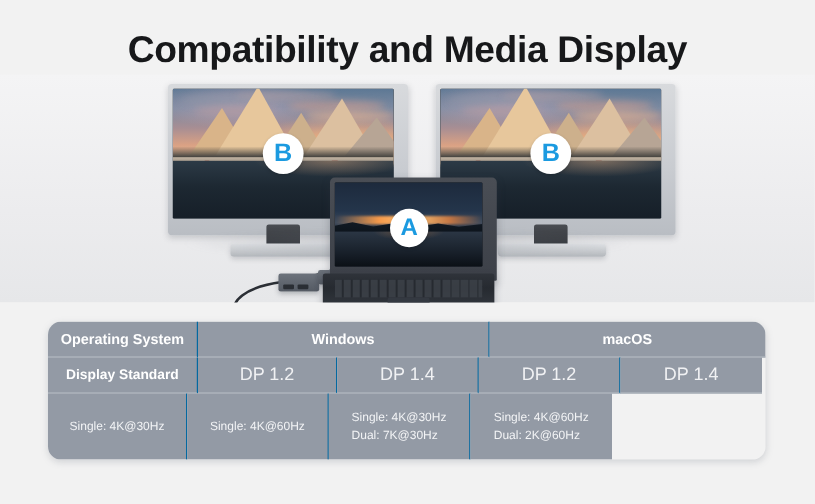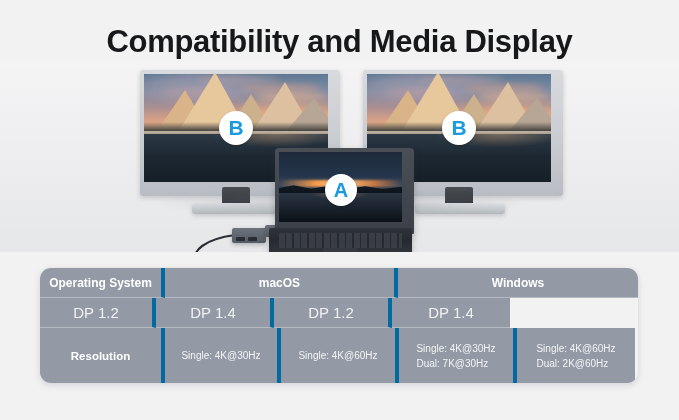--- a/index.html
+++ b/index.html
@@ -151,21 +151,21 @@
     border-radius:11px;overflow:hidden;
     box-shadow:0 2px 6px rgba(120,126,138,.28);
   }
   .trow{display:flex;}
   .tcell{
     background:#939aa5;
     color:#ffffff;
     display:flex;align-items:center;justify-content:center;
     text-align:center;
     box-sizing:border-box;
-    border-right:4px solid #0369a1;
+    border-right:1px solid #0369a1;
     border-bottom:1px solid #b4b9c2;
   }
   .tcell:last-child{border-right:none;}
   .trow:last-child .tcell{border-bottom:none;}
   .col-label{width:125px;flex:0 0 125px;font-size:11.5px;font-weight:bold;}
   .col-d{width:118px;flex:0 0 118px;}
   .col-d-first{width:116px;flex:0 0 116px;}
   .col-span2{flex:1 1 auto;font-size:13px;font-weight:bold;}
   .row-head .tcell{height:30px;font-size:12px;}
   .row-std .tcell{height:30px;}
@@ -294,33 +294,33 @@
         <div class="kbd-pad"></div>
       </div>
 
     </div>
   </div>
 
   <div class="table">
 
     <div class="trow row-head">
       <div class="tcell col-label">Operating System</div>
+      <div class="tcell col-span2">Windows</div>
       <div class="tcell col-span2">macOS</div>
-      <div class="tcell col-span2">Windows</div>
     </div>
 
     <div class="trow row-std">
+      <div class="tcell col-label">Display Standard</div>
       <div class="tcell col-d-first">DP 1.2</div>
       <div class="tcell col-d">DP 1.4</div>
       <div class="tcell col-d">DP 1.2</div>
       <div class="tcell col-d">DP 1.4</div>
     </div>
 
     <div class="trow row-res">
-      <div class="tcell col-label">Resolution</div>
 
       <div class="tcell col-d-first">
         <div class="res-lines">
           <div>Single: 4K@30Hz</div>
         </div>
       </div>
 
       <div class="tcell col-d">
         <div class="res-lines">
           <div>Single: 4K@60Hz</div>

